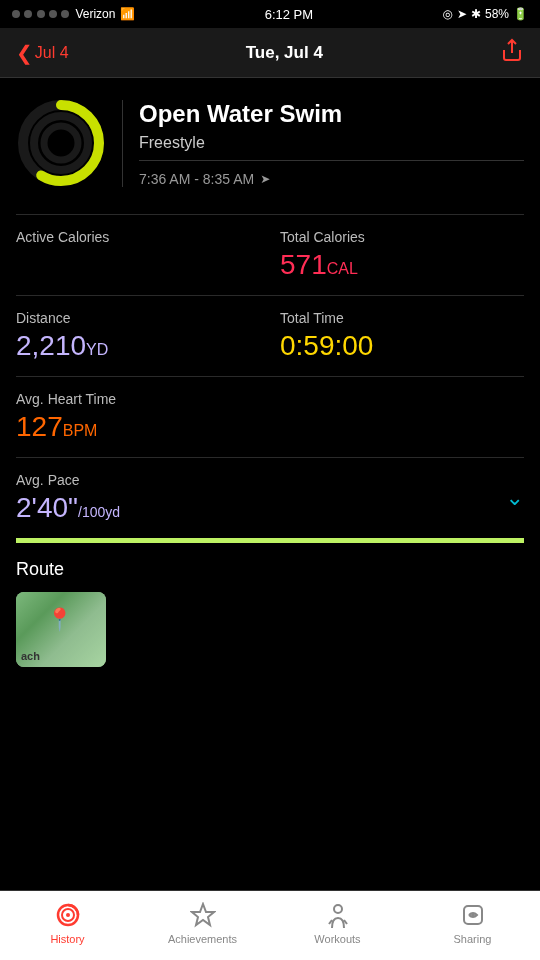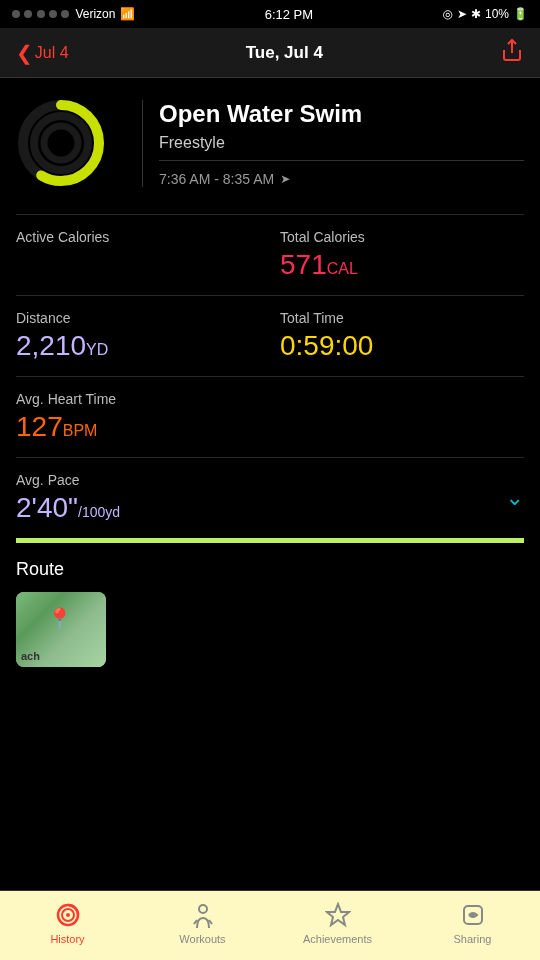--- a/index.html
+++ b/index.html
@@ -60,21 +60,21 @@
       background: #000;
       height: calc(960px - 28px - 50px - 70px);
       overflow-y: auto;
     }
 
     
     .workout-header {
       display: flex;
       align-items: center;
       padding: 20px 0 10px 0;
-      gap: 36px;
+      gap: 16px;
     }
     .ring-container {
       width: 90px;
       height: 90px;
       flex-shrink: 0;
     }
     .workout-info {
       flex: 1;
       border-left: 1px solid #333;
       padding-left: 16px;
@@ -197,21 +197,21 @@
       font-weight: 600;
     }
 
     
     .tab-bar {
       position: absolute;
       bottom: 0;
       left: 0;
       right: 0;
       height: 70px;
-      background: #fef9c3;
+      background: #ffffff;
       border-top: 1px solid #333;
       display: flex;
       justify-content: space-around;
       align-items: center;
       padding-bottom: 6px;
     }
     .tab-item {
       display: flex;
       flex-direction: column;
       align-items: center;
@@ -254,21 +254,21 @@
       <span class="signal-dot empty"></span>
     </span>
     <span>Verizon</span>
     <span>📶</span>
   </div>
   <div class="status-center">6:12 PM</div>
   <div class="status-right">
     <span>◎</span>
     <span>➤</span>
     <span>✱</span>
-    <span>10%</span>
+    <span>58%</span>
     <span>🔋</span>
   </div>
 </div>
 
 <div class="nav-bar">
   <div class="nav-back">
     <span style="font-size:20px; color:#ff3b30;">❮</span>
     <span style="color:#ff3b30; font-size:16px; margin-left:2px;">Jul 4</span>
   </div>
   <div class="nav-title">Tue, Jul 4</div>
@@ -376,36 +376,36 @@
         <circle cx="13" cy="13" r="2" fill="#ff3b30"></circle>
         <path d="M13 3 A10 10 0 0 1 23 13" fill="none" stroke="#ff3b30" stroke-width="2.5"></path>
       </svg>
     </div>
     <span class="tab-label active">History</span>
   </div>
 
   <div class="tab-item">
     <div class="tab-icon" style="color:#888;">
       <svg width="26" height="26" viewBox="0 0 26 26">
+        <polygon points="13,2 16,10 24,10 18,15 20,23 13,18 6,23 8,15 2,10 10,10" fill="none" stroke="#888" stroke-width="2"></polygon>
+      </svg>
+    </div>
+    <span class="tab-label">Achievements</span>
+  </div>
+
+  <div class="tab-item">
+    <div class="tab-icon" style="color:#888;">
+      <svg width="26" height="26" viewBox="0 0 26 26">
         <circle cx="13" cy="7" r="4" fill="none" stroke="#888" stroke-width="2"></circle>
         <path d="M7 26 Q7 16 13 16 Q19 16 19 26" fill="none" stroke="#888" stroke-width="2"></path>
         <line x1="7" y1="18" x2="4" y2="22" stroke="#888" stroke-width="2"></line>
         <line x1="19" y1="18" x2="22" y2="22" stroke="#888" stroke-width="2"></line>
       </svg>
     </div>
     <span class="tab-label">Workouts</span>
-  </div>
-
-  <div class="tab-item">
-    <div class="tab-icon" style="color:#888;">
-      <svg width="26" height="26" viewBox="0 0 26 26">
-        <polygon points="13,2 16,10 24,10 18,15 20,23 13,18 6,23 8,15 2,10 10,10" fill="none" stroke="#888" stroke-width="2"></polygon>
-      </svg>
-    </div>
-    <span class="tab-label">Achievements</span>
   </div>
 
   <div class="tab-item">
     <div class="tab-icon" style="color:#888;">
       <svg width="26" height="26" viewBox="0 0 26 26">
         <rect x="4" y="4" width="18" height="18" rx="4" fill="none" stroke="#888" stroke-width="2"></rect>
         <path d="M9 13 Q13 9 17 13 Q13 17 9 13" fill="none" stroke="#888" stroke-width="2"></path>
         <circle cx="13" cy="13" r="2" fill="#888"></circle>
       </svg>
     </div>

